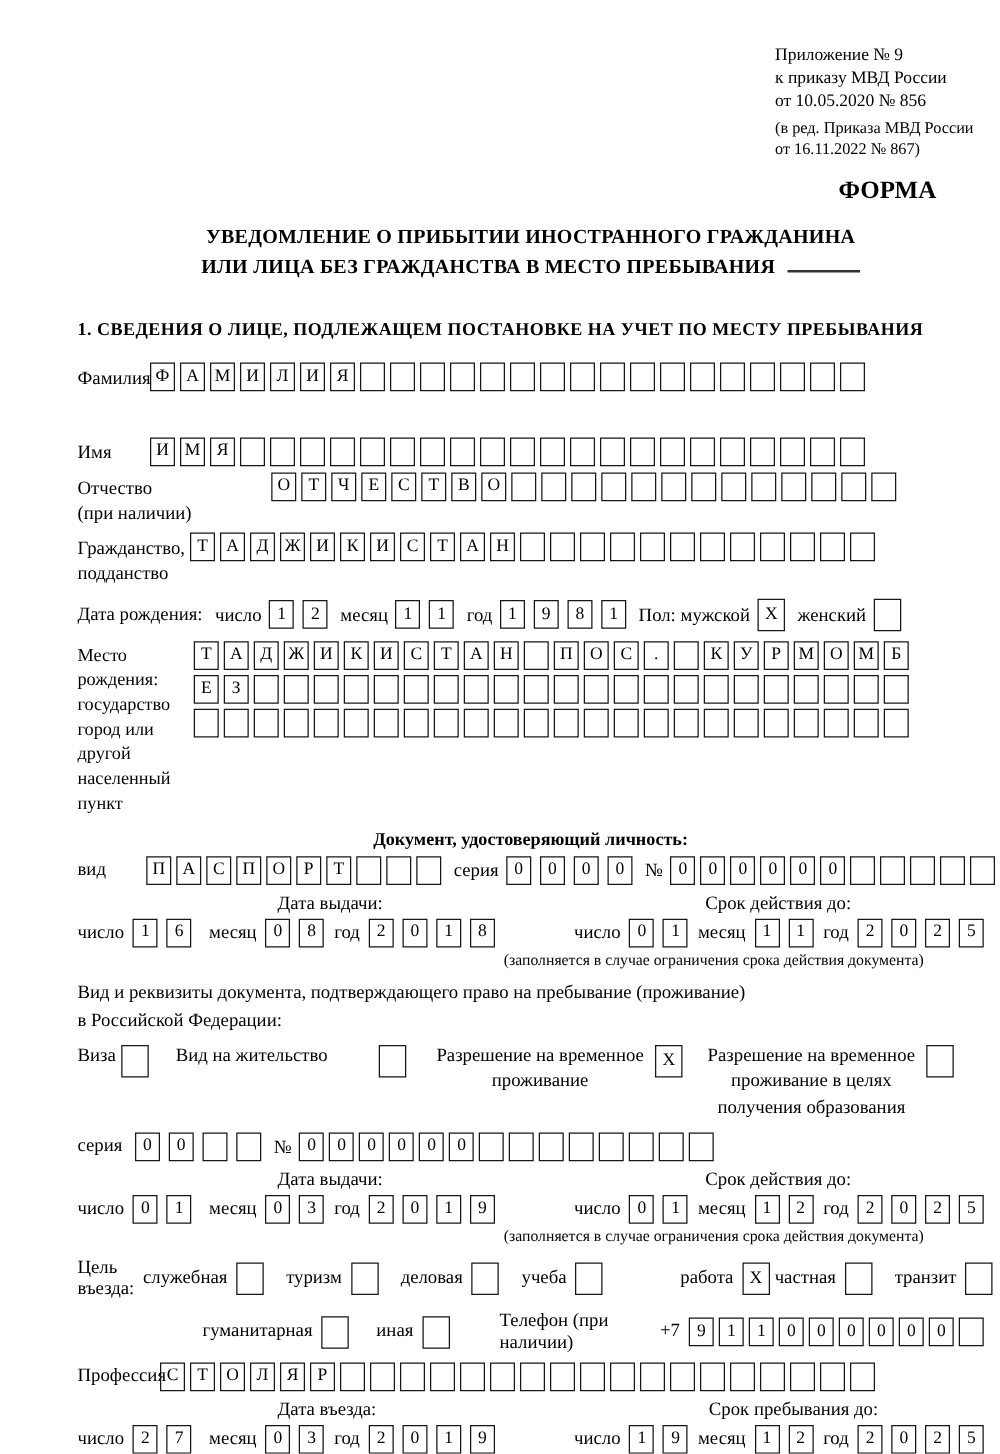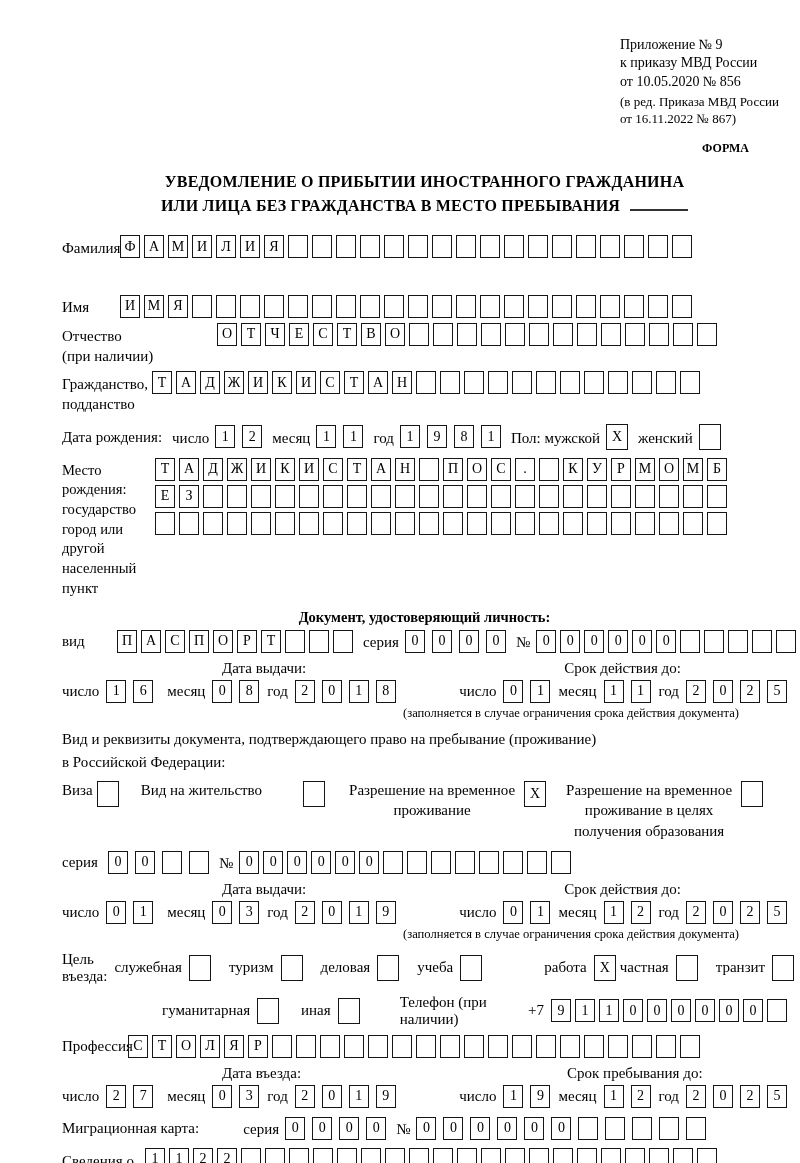--- a/index.html
+++ b/index.html
@@ -3,21 +3,21 @@
 <meta charset="utf-8">
 <style>
   * { margin:0; padding:0; box-sizing:border-box; }
   body { background:#ffffff; width:800px; height:1163px; overflow:hidden;
          font-family:"Liberation Serif","DejaVu Serif",serif; color:#000; }
   .page { width:800px; height:1163px; padding:36px 13px 0 62px; position:relative; }
 
   
   .annex { margin-left:558px; font-size:14px; line-height:1.32; }
   .annex .small { font-size:13px; line-height:1.3; margin-top:3px; }
-  .forma { text-align:right; padding-right:38px; font-weight:bold; font-size:12px; margin-top:13px; }
+  .forma { text-align:right; padding-right:38px; font-weight:bold; font-size:20px; margin-top:13px; }
 
   
   .title { text-align:center; font-weight:bold; font-size:16px; line-height:1.5; margin-top:14px; letter-spacing:.2px; }
   .title-underline { display:inline-block; width:58px; border-bottom:2px solid #333; height:1em; margin-left:10px; }
 
   .section-heading { font-weight:bold; font-size:14.4px; margin-top:30px; letter-spacing:.4px; }
 
   
   .row { display:flex; align-items:flex-start; margin-top:5px; }
   .row.center { align-items:center;margin-top:36px; }
@@ -77,20 +77,21 @@
       <div>от 16.11.2022 № 867)</div>
     </div>
   </div>
   <div class="forma">ФОРМА</div>
 
   <div class="title">
     <div>УВЕДОМЛЕНИЕ О ПРИБЫТИИ ИНОСТРАННОГО ГРАЖДАНИНА</div>
     <div><span>ИЛИ ЛИЦА БЕЗ ГРАЖДАНСТВА В МЕСТО ПРЕБЫВАНИЯ</span><span class="title-underline"></span></div>
   </div>
 
+  <div class="section-heading">1. СВЕДЕНИЯ О ЛИЦЕ, ПОДЛЕЖАЩЕМ ПОСТАНОВКЕ НА УЧЕТ ПО МЕСТУ ПРЕБЫВАНИЯ</div>
 
   <div class="row center" style="margin-top:17px;">
     <div class="lbl w-fam">Фамилия</div>
     <div class="boxes">
         <span class="cell">Ф</span>
         <span class="cell">А</span>
         <span class="cell">М</span>
         <span class="cell">И</span>
         <span class="cell">Л</span>
         <span class="cell">И</span>

